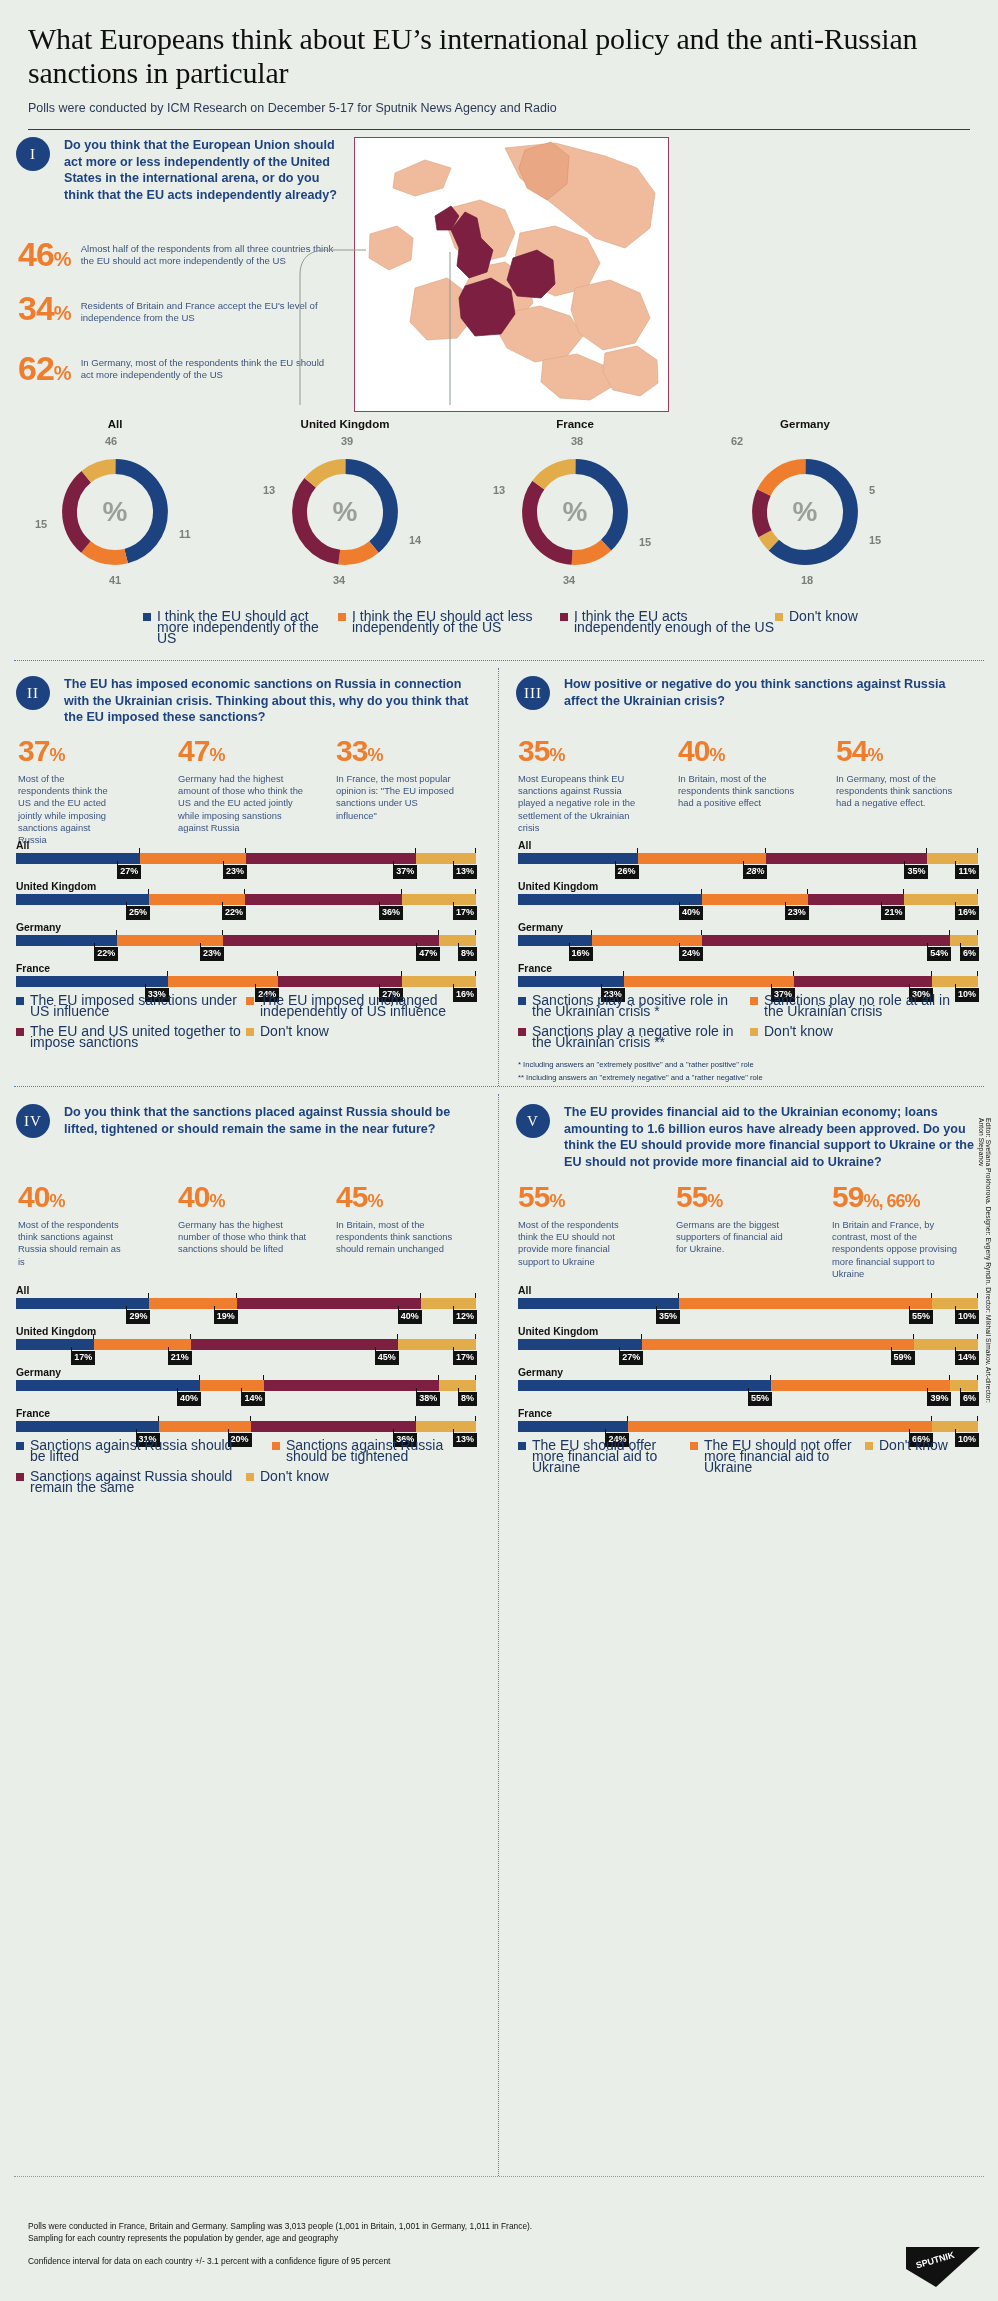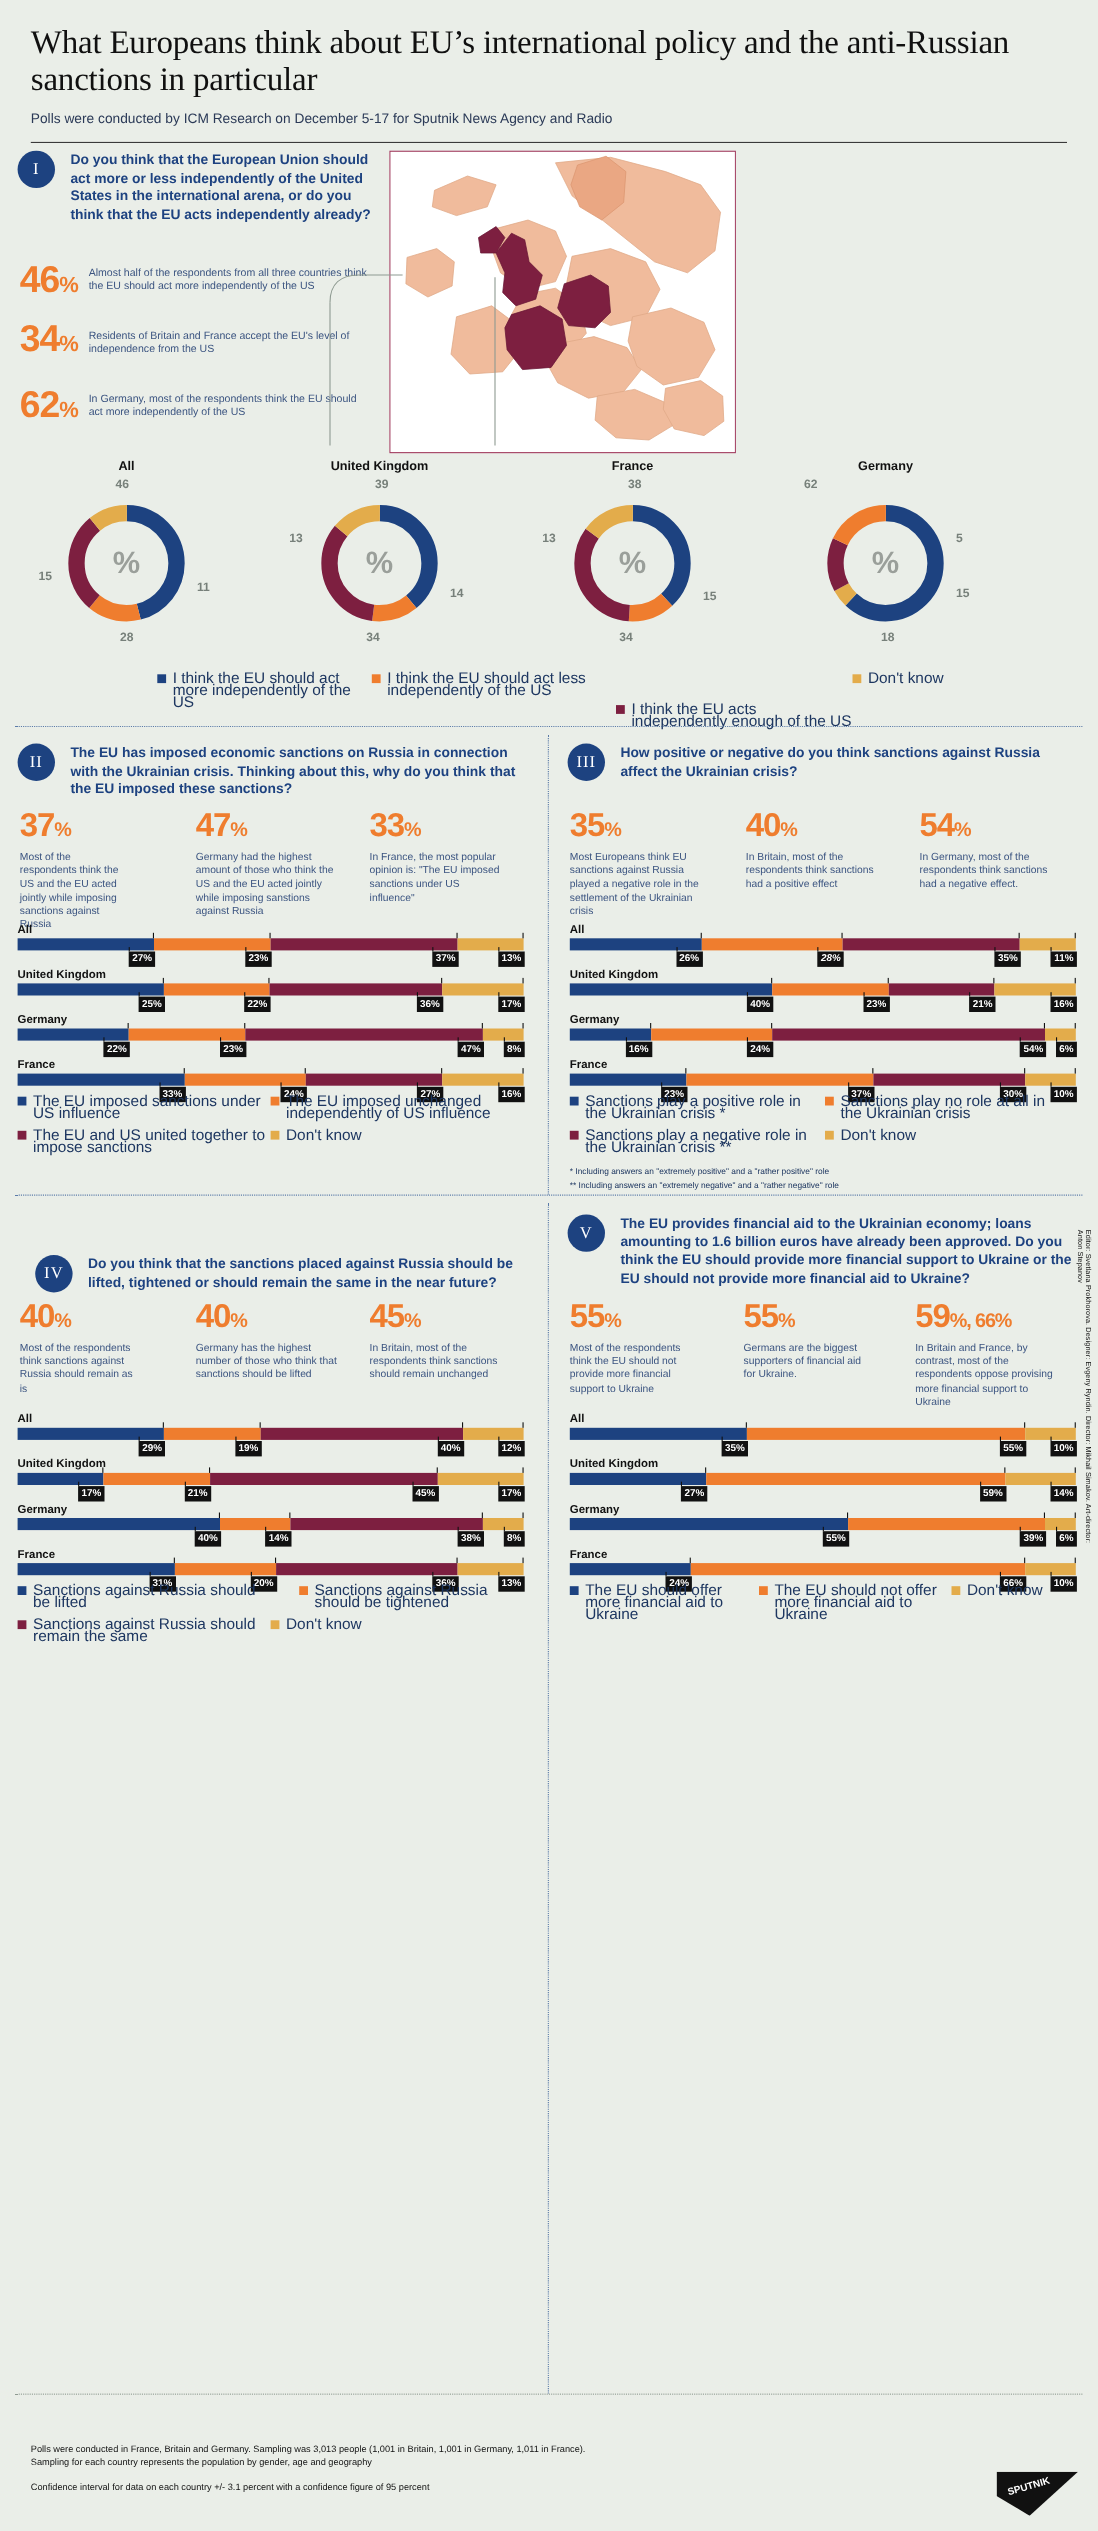--- a/index.html
+++ b/index.html
@@ -183,21 +183,21 @@
         <div class="donut-wrap" style="width:120px;height:120px;margin:22px auto 0 auto;">
           <svg width="120" height="120" viewBox="0 0 42 42">
             <circle cx="21" cy="21" r="15.915" fill="transparent" stroke="#1d4280" stroke-width="5.2" stroke-dasharray="46 54" stroke-dashoffset="25"></circle>
             <circle cx="21" cy="21" r="15.915" fill="transparent" stroke="#ef7d2e" stroke-width="5.2" stroke-dasharray="15 85" stroke-dashoffset="-21"></circle>
             <circle cx="21" cy="21" r="15.915" fill="transparent" stroke="#7d1f40" stroke-width="5.2" stroke-dasharray="28 72" stroke-dashoffset="-36"></circle>
             <circle cx="21" cy="21" r="15.915" fill="transparent" stroke="#e3ac4b" stroke-width="5.2" stroke-dasharray="11 89" stroke-dashoffset="-64"></circle>
           </svg>
           <div class="donut-pct">%</div>
           <div class="dnum" style="left:50px;top:-17px;">46</div>
           <div class="dnum" style="left:-20px;top:66px;">15</div>
-          <div class="dnum" style="left:54px;top:122px;">28</div>
+          <div class="dnum" style="left:54px;top:122px;">41</div>
           <div class="dnum" style="left:124px;top:76px;">11</div>
         </div>
       </div>
 
       <div style="width:230px;">
         <div class="donut-label">United Kingdom</div>
         <div class="donut-wrap" style="width:120px;height:120px;margin:22px auto 0 auto;">
           <svg width="120" height="120" viewBox="0 0 42 42">
             <circle cx="21" cy="21" r="15.915" fill="transparent" stroke="#1d4280" stroke-width="5.2" stroke-dasharray="39 61" stroke-dashoffset="25"></circle>
             <circle cx="21" cy="21" r="15.915" fill="transparent" stroke="#ef7d2e" stroke-width="5.2" stroke-dasharray="13 87" stroke-dashoffset="-14"></circle>
@@ -251,21 +251,21 @@
   <div style="position:absolute;left:143px;top:611px;width:840px;">
     <div class="legend">
       <div class="lg-item" style="width:195px;">
         <div class="swatch" style="background:#1d4280;"></div>
         <div class="lg-text">I think the EU should act more independently of the US</div>
       </div>
       <div class="lg-item" style="width:222px;">
         <div class="swatch" style="background:#ef7d2e;"></div>
         <div class="lg-text">I think the EU should act less independently of the US</div>
       </div>
-      <div class="lg-item" style="width:215px;margin-top:28px;">
+      <div class="lg-item" style="width:215px;">
         <div class="swatch" style="background:#7d1f40;"></div>
         <div class="lg-text">I think the EU acts independently enough of the US</div>
       </div>
       <div class="lg-item" style="width:120px;">
         <div class="swatch" style="background:#e3ac4b;"></div>
         <div class="lg-text">Don't know</div>
       </div>
     </div>
   </div>
 
@@ -537,21 +537,21 @@
         </div>
       </div>
     </div>
     <div class="note" style="margin-top:12px;">* Including answers an "extremely positive" and a "rather positive" role</div>
     <div class="note" style="margin-top:3px;">** Including answers an "extremely negative" and a "rather negative" role</div>
   </div>
 
   <div class="divider-h" style="position:absolute;left:14px;top:1086px;width:970px;"></div>
   <div class="divider-v" style="position:absolute;left:498px;top:1094px;height:1082px;"></div>
 
-  <div style="position:absolute;left:32px;top:1104px;width:455px;margin-top:37px;">
+  <div style="position:absolute;left:16px;top:1104px;width:455px;">
     <div class="sec-head">
       <div class="numcircle">IV</div>
       <div class="sec-q">Do you think that the sanctions placed against Russia should be lifted, tightened or should remain the same in the near future?</div>
     </div>
   </div>
   <div style="position:absolute;left:18px;top:1182px;width:468px;display:flex;">
     <div class="stat-col" style="width:160px;">
       <div class="statnum"><span>40</span><span class="pct">%</span></div>
       <div class="sdesc" style="width:112px;">Most of the respondents think sanctions against Russia should remain as is</div>
     </div>

